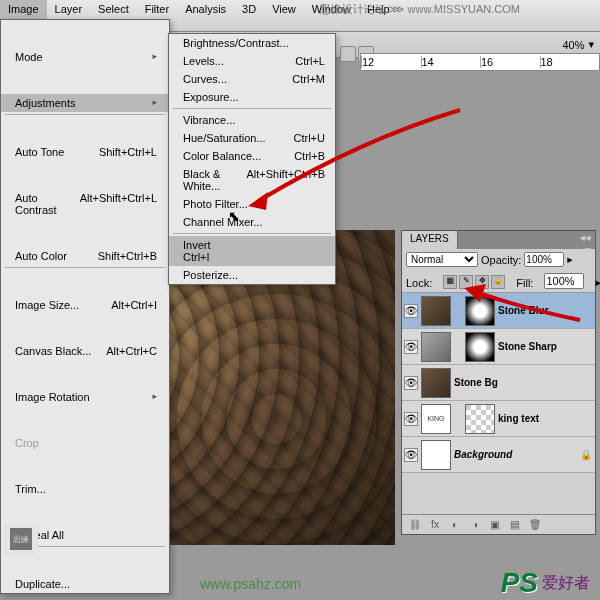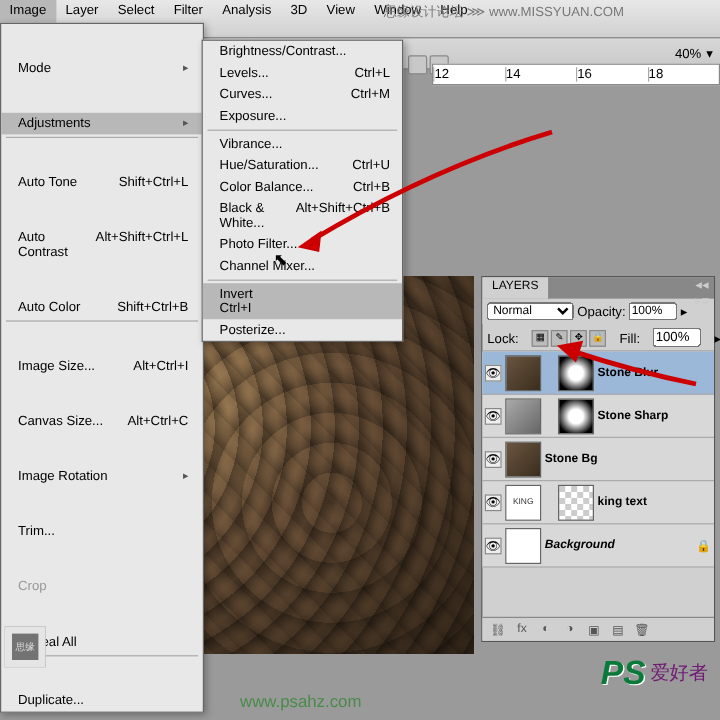--- a/index.html
+++ b/index.html
@@ -57,21 +57,21 @@
 .thumb.white { background: #fff; }
 .thumb.checker { background: repeating-conic-gradient(#fff 0 25%, #ccc 0 50%) 0 0/10px 10px; }
 .link-gap { width: 8px; }
 .lname { font-size: 10px; font-weight: bold; flex: 1; }
 .lock-small { font-size: 10px; }
 
 .lp-footer { position: absolute; bottom: 0; left: 0; right: 0; height: 20px; background: #d0d0d0; border-top: 1px solid #888; display: flex; align-items: center; gap: 6px; padding: 0 6px; }
 .ft-ico { width: 14px; height: 14px; display: flex; align-items: center; justify-content: center; font-size: 10px; color: #555; }
 
 .watermark-top { position: absolute; top: 2px; right: 80px; font-size: 11px; color: #777; z-index: 200; }
-.watermark-br { position: absolute; bottom: 23px; right: 10px; z-index: 200; display: flex; align-items: center; gap: 4px; }
+.watermark-br { position: absolute; bottom: 1px; right: 10px; z-index: 200; display: flex; align-items: center; gap: 4px; }
 .ps-logo { font-size: 28px; font-weight: bold; font-style: italic; color: #0a7a3a; text-shadow: 1px 1px 0 #fff; }
 .ps-text { font-size: 16px; color: #701a75; }
 .psahz { position: absolute; bottom: 8px; left: 200px; font-size: 14px; color: #4a8a4a; z-index: 200; }
 .square-logo { position: absolute; bottom: 44px; left: 4px; width: 34px; height: 34px; background: #737373; border: 6px solid #e5e5e5; z-index: 200; display: flex; align-items: center; justify-content: center; color: #ddd; font-size: 8px; }
 
 .arrow { position: absolute; z-index: 150; pointer-events: none; }
 .arrow-line { stroke: #c00; stroke-width: 4; fill: none; }
 .arrow-head { fill: #c00; }
 
 .cursor { position: absolute; top: 208px; left: 228px; z-index: 160; font-size: 14px; color: #000; pointer-events: none; }
@@ -119,31 +119,31 @@
   <div class="dd-item">
       <span>Auto Color</span>
       <span>Shift+Ctrl+B</span>
     </div>
   <div class="dd-sep"></div>
   <div class="dd-item">
       <span>Image Size...</span>
       <span>Alt+Ctrl+I</span>
     </div>
   <div class="dd-item">
-      <span>Canvas Size...</span>
+      <span>Canvas Black...</span>
       <span>Alt+Ctrl+C</span>
     </div>
   <div class="dd-item sub">
       <span>Image Rotation</span>
     </div>
-  <div class="dd-item">
-      <span>Trim...</span>
-    </div>
   <div class="dd-item disabled">
       <span>Crop</span>
+    </div>
+  <div class="dd-item">
+      <span>Trim...</span>
     </div>
   <div class="dd-item">
       <span>Reveal All</span>
     </div>
   <div class="dd-sep"></div>
   <div class="dd-item">
       <span>Duplicate...</span>
     </div>
 </div>
 

